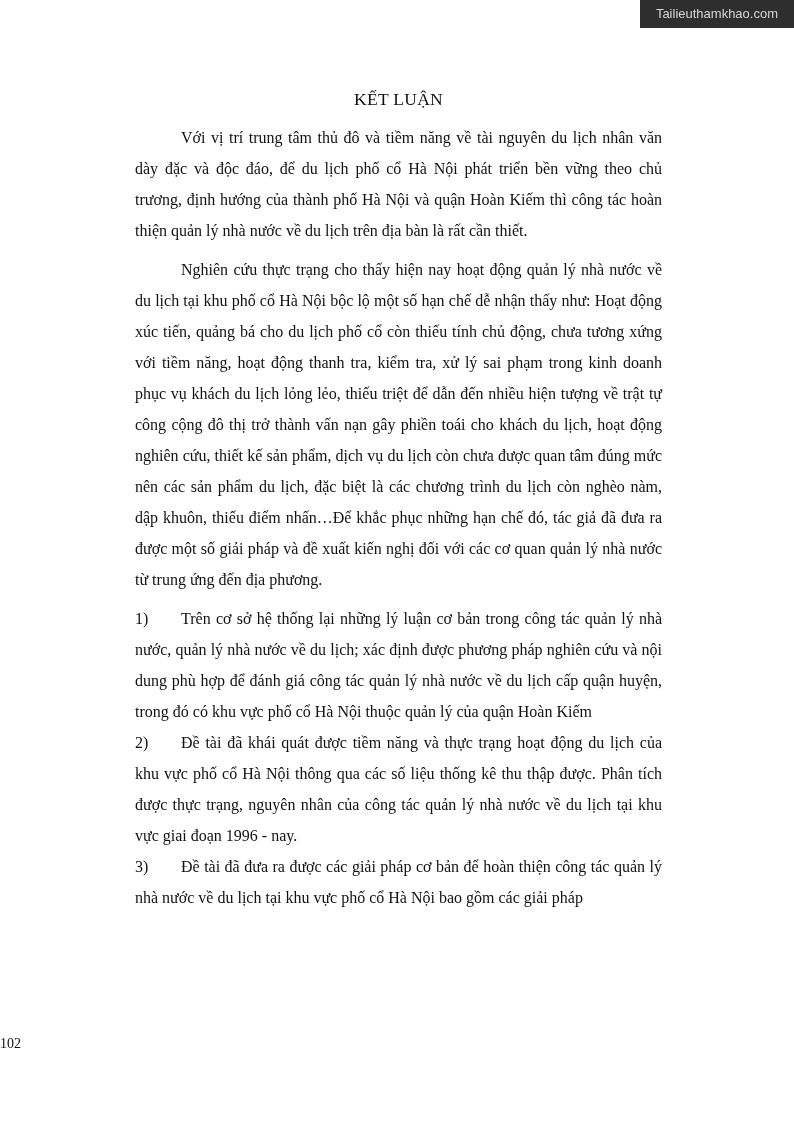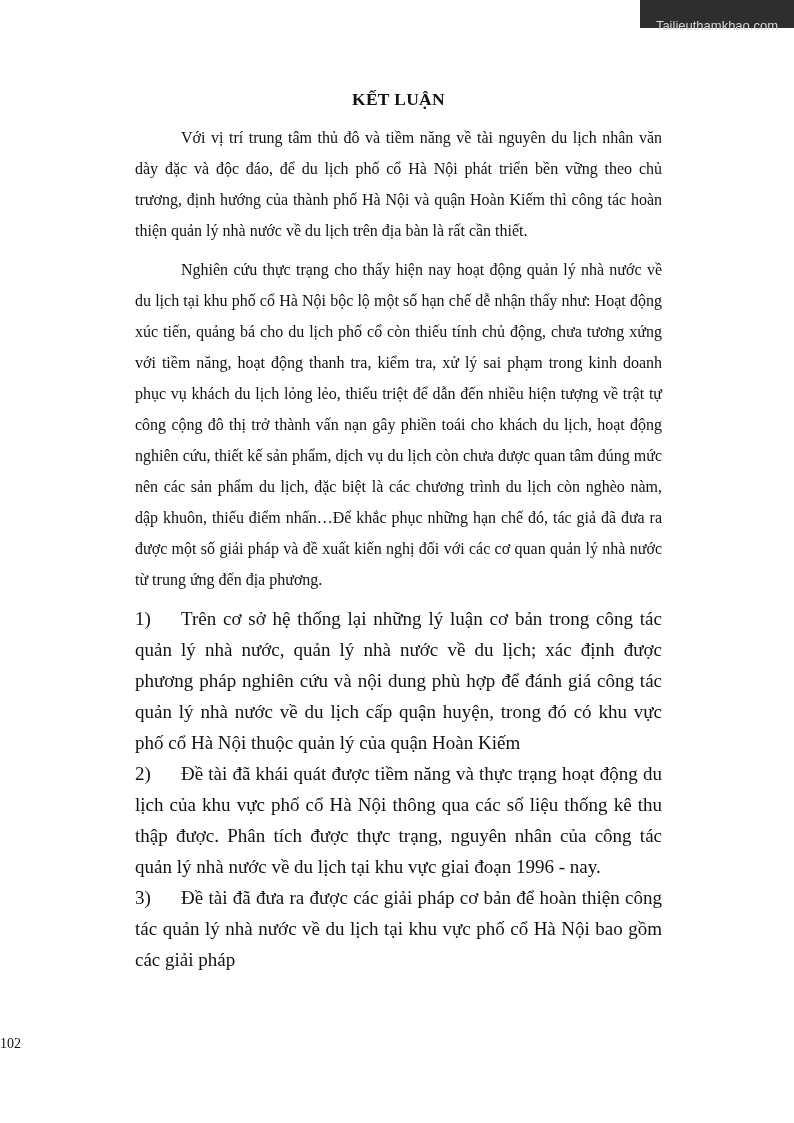--- a/index.html
+++ b/index.html
@@ -22,39 +22,39 @@
   .watermark-bar {
     position: absolute;
     top: 0;
     right: 0;
     background: #2e2e2e;
     color: #d6d6d6;
     font-family: "Liberation Sans", sans-serif;
     font-size: 13px;
     line-height: 28px;
     height: 28px;
-    padding: 12px 16px;
+    padding: 0 16px;
   }
   h1.doc-title {
     text-align: center;
     font-size: 17.5px;
-    font-weight: bold;
+    font-weight: normal;
     line-height: 26px;
     margin: 0 0 10px 0;
     letter-spacing: 0.3px;
   }
   p.para {
     font-size: 16px;
     line-height: 31px;
     text-align: justify;
     text-indent: 46px;
     margin: 0 0 8px 0;
   }
   p.list-item {
-    font-size: 19px;
+    font-size: 16px;
     line-height: 31px;
     text-align: justify;
     text-indent: 0;
     margin: 0;
   }
   p.list-item .marker {
     display: inline-block;
     width: 46px;
   }
   .page-number {

